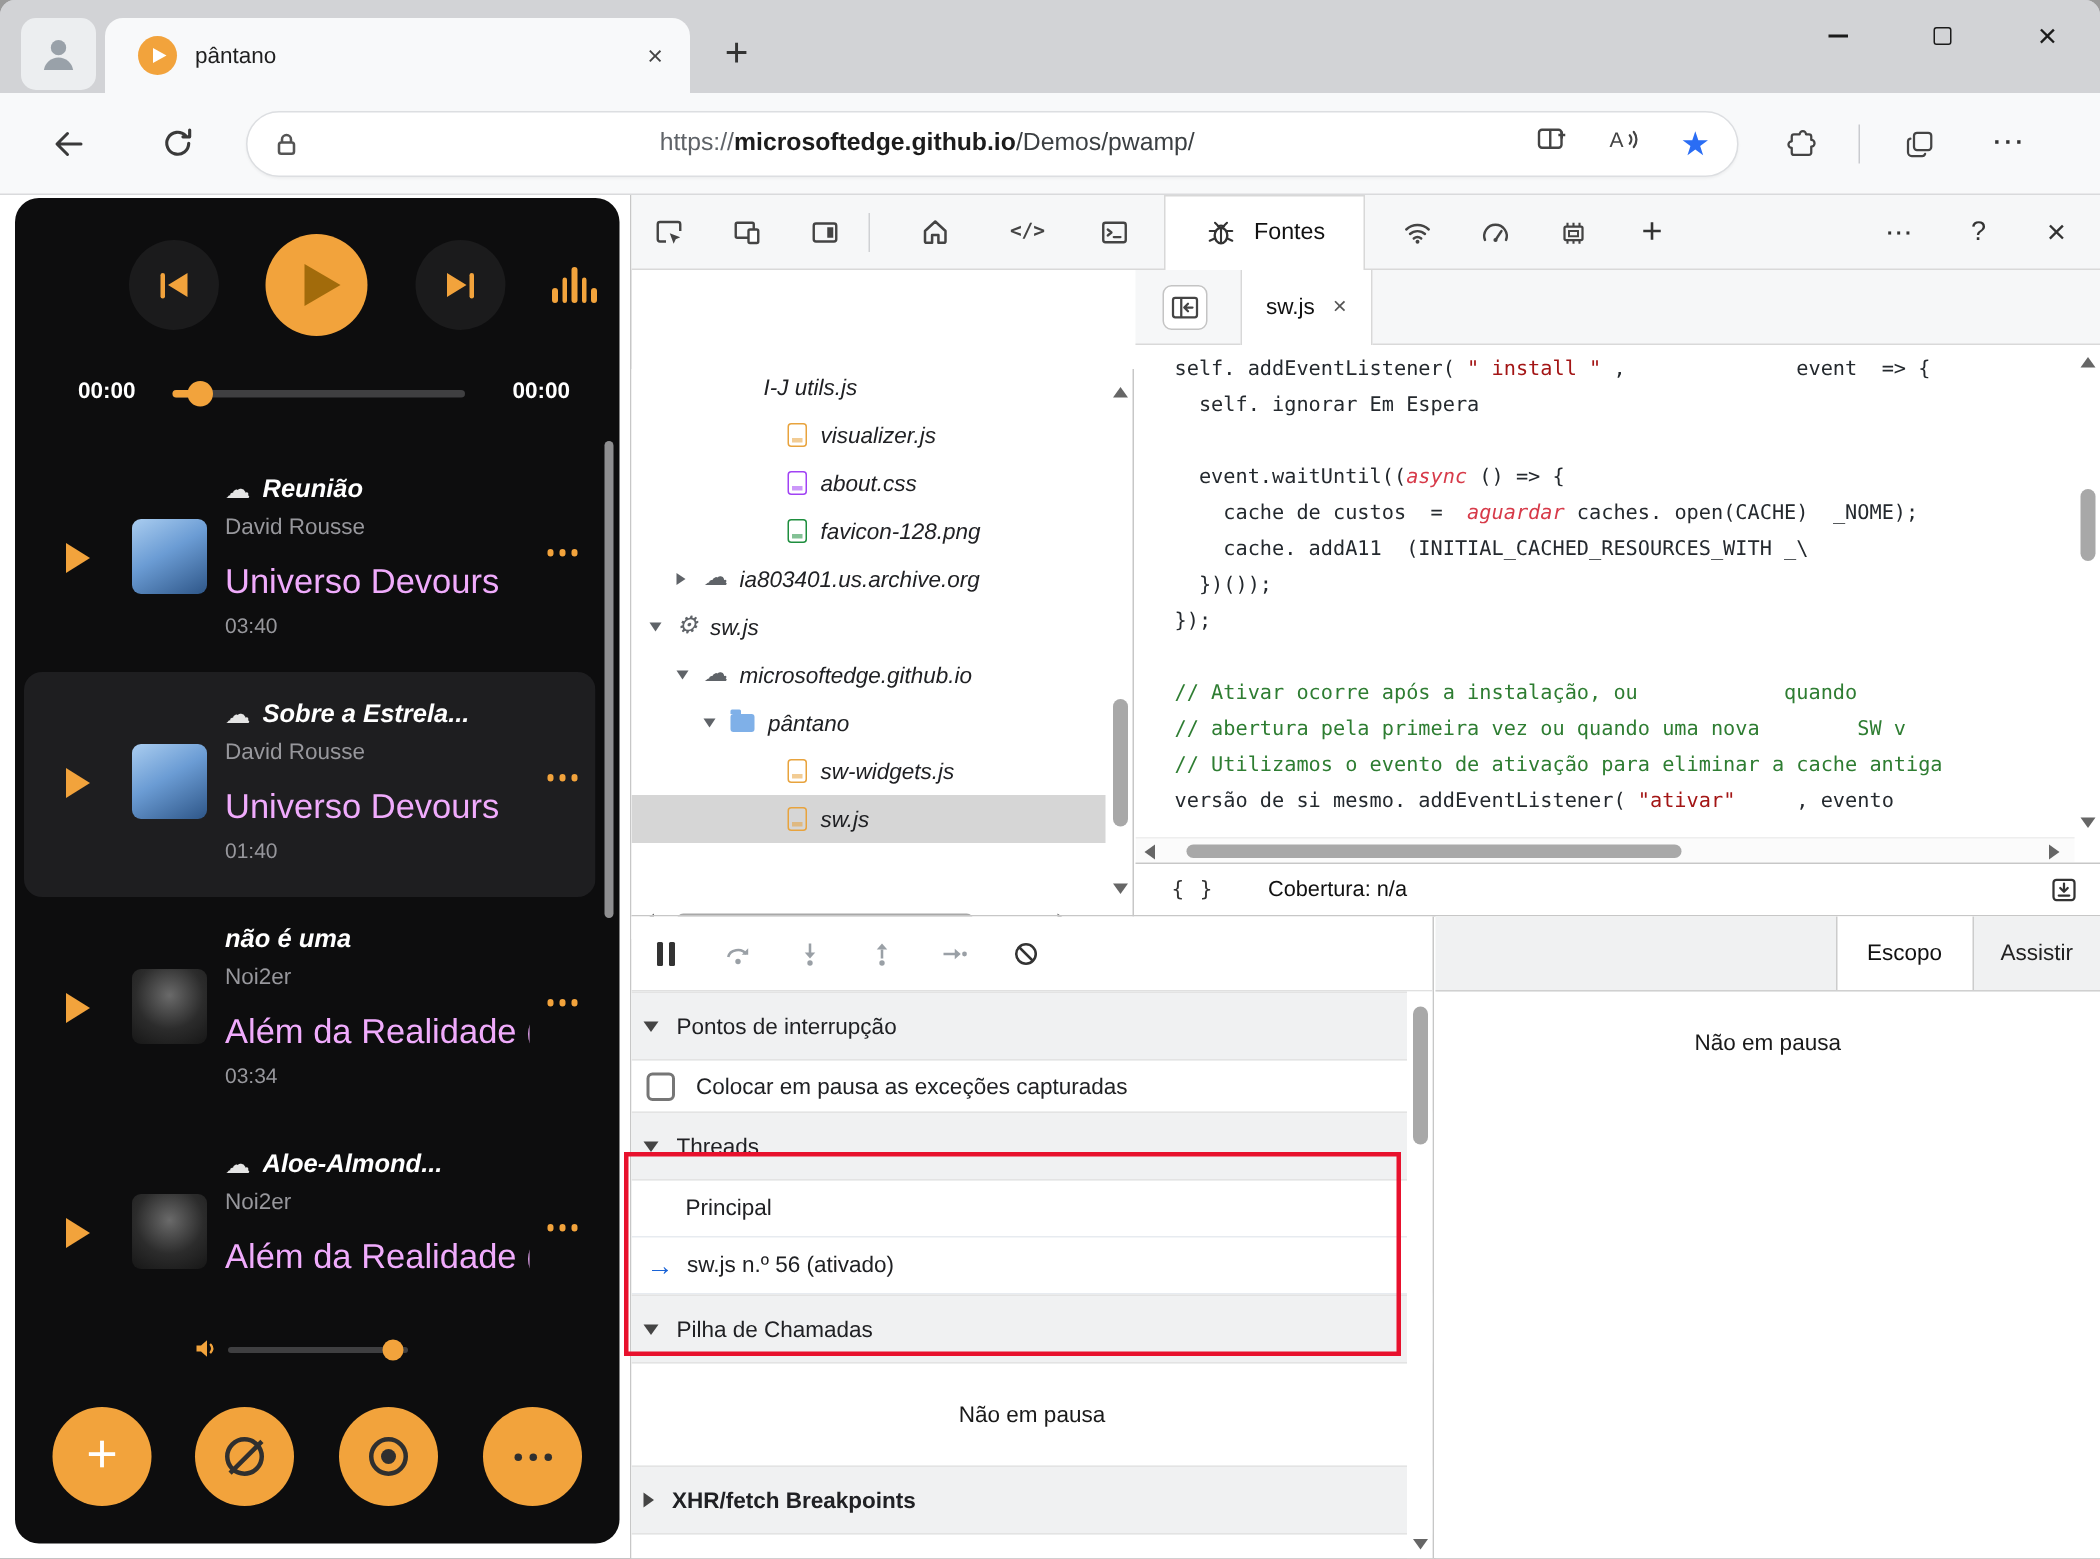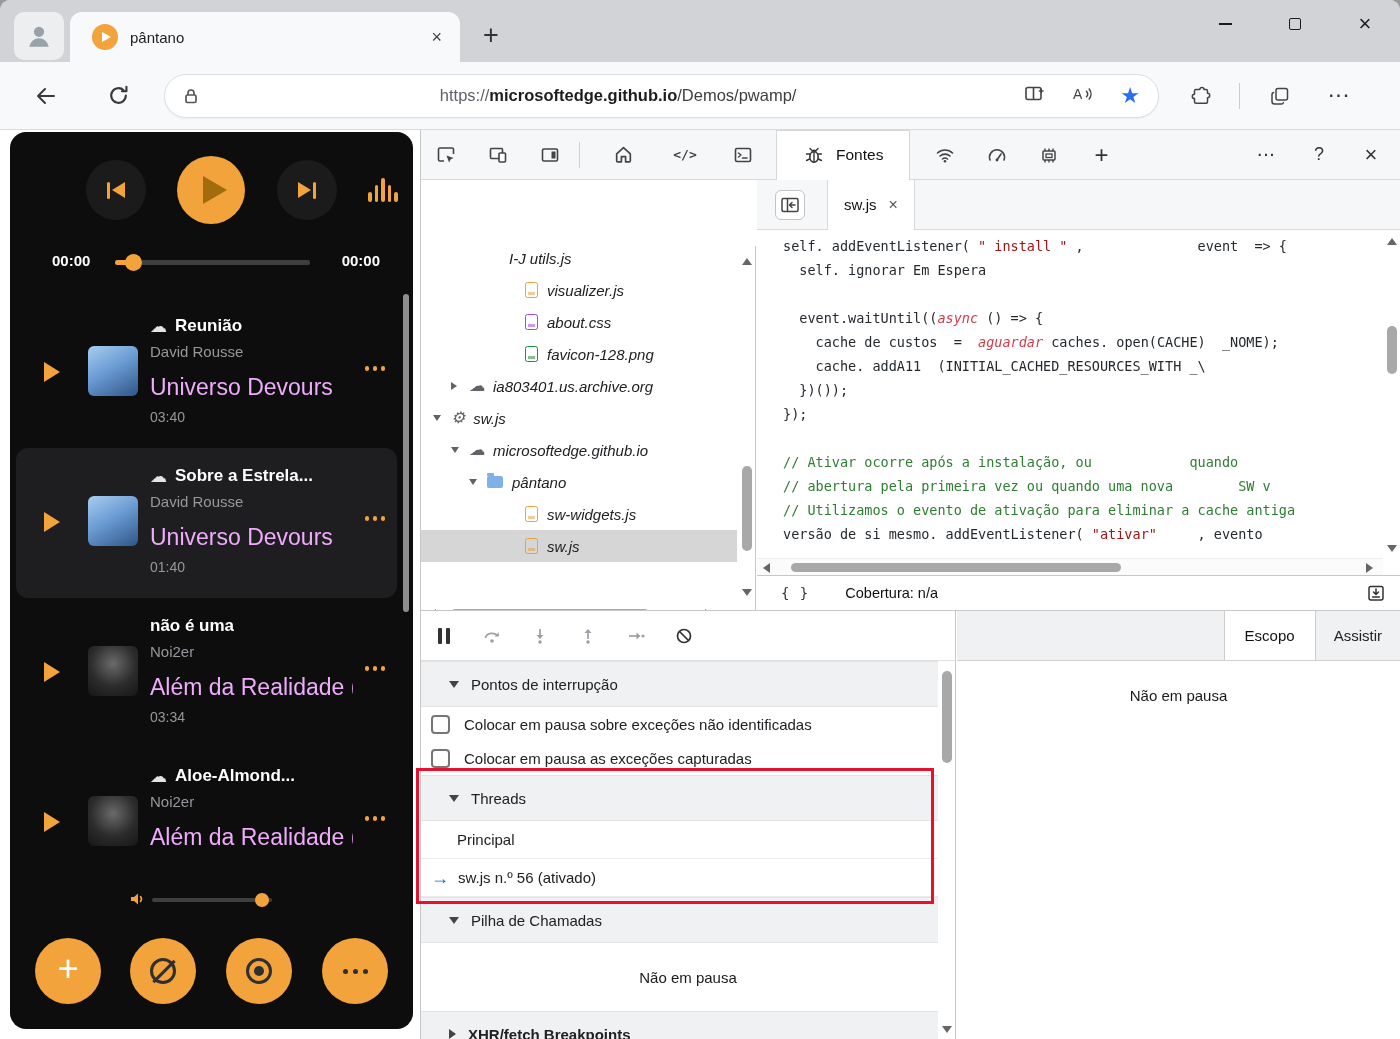--- a/index.html
+++ b/index.html
@@ -67,21 +67,21 @@
   .track{height:150px;position:relative;border-radius:12px;}
   .track.selected{background:#1e1e20;}
   .t-play{position:absolute;left:28px;top:64px;width:0;height:0;border-left:16px solid #f2a33c;
           border-top:10px solid transparent;border-bottom:10px solid transparent;}
   .t-art{position:absolute;left:72px;top:48px;width:50px;height:50px;border-radius:6px;}
   .art-blue{background:linear-gradient(150deg,#aacdf0 0%,#6b9cd4 45%,#2e5688 100%);}
   .art-dark{background:radial-gradient(circle at 50% 35%,#6a6a6a 0%,#2c2c2c 55%,#161616 100%);}
   .t-info{position:absolute;left:134px;top:16px;right:44px;}
   .t-line1{display:flex;align-items:center;gap:8px;height:24px;}
   .t-cloud{color:#e4e4e4;font-size:17px;line-height:1;}
-  .t-title{color:#fff;font-size:17px;font-weight:600;white-space:nowrap;overflow:hidden;}
+  .t-title{color:#fff;font-size:17px;font-weight:600;white-space:nowrap;overflow:hidden;font-style:italic;}
   .t-artist{color:#97979c;font-size:15px;margin-top:5px;height:20px;}
   .t-album{color:#f0abfc;font-size:23px;font-weight:500;margin-top:11px;white-space:nowrap;overflow:hidden;}
   .t-dur{color:#97979c;font-size:14px;margin-top:8px;}
   .t-menu{position:absolute;right:12px;top:68px;display:flex;}
   .t-menu i{width:4.5px;height:4.5px;border-radius:50%;background:#f2a33c;margin-left:3.5px;}
   .p-scroll{position:absolute;right:4px;top:162px;width:6px;height:318px;background:#8e8e90;border-radius:3px;}
   .p-volume{position:absolute;top:756px;left:0;right:0;height:26px;}
   .vol-ic{position:absolute;left:118px;top:1px;}
   .vslider{position:absolute;left:142px;width:120px;top:10px;height:4px;}
   .vtrack{position:absolute;inset:0;background:#3f3f41;border-radius:2px;}
@@ -173,21 +173,21 @@
   .fmt{margin-left:24px;font-family:"DejaVu Sans Mono",monospace;font-size:14px;color:#333;letter-spacing:1px;}
   .cov{margin-left:36px;font-size:14.5px;color:#111;}
   .dl{margin-left:auto;margin-right:14px;display:flex;}
 
   .dt-debug{position:absolute;left:0;top:480px;right:0;bottom:0;border-top:1px solid #c7c7c7;}
   .dbg-left{position:absolute;left:0;top:0;width:535px;height:100%;border-right:1px solid #c7c7c7;background:#fff;overflow:hidden;}
   .dbg-toolbar{height:50px;border-bottom:1px solid #e0e0e0;display:flex;align-items:center;padding-left:12px;}
   .dbg-toolbar .di{width:22px;height:22px;margin-right:26px;display:flex;align-items:center;justify-content:center;flex:none;}
   .ic-pause{display:flex;gap:4.5px;} .ic-pause i{width:4px;height:16px;background:#333;border-radius:1px;}
   .sec-h{height:46px;background:#f0f1f2;border-top:1px solid #e3e3e3;border-bottom:1px solid #e3e3e3;
-         display:flex;align-items:center;gap:12px;padding-left:28px;font-size:15px;color:#202124;font-weight:500;}
+         display:flex;align-items:center;gap:12px;padding-left:8px;font-size:15px;color:#202124;font-weight:500;}
   .sec-tri-down{width:0;height:0;border-left:5.5px solid transparent;border-right:5.5px solid transparent;border-top:7px solid #444;flex:none;}
   .sec-tri-right{width:0;height:0;border-top:5.5px solid transparent;border-bottom:5.5px solid transparent;border-left:7px solid #444;flex:none;}
   .cb-row{height:34px;display:flex;align-items:center;gap:14px;padding-left:10px;}
   .cb{width:19px;height:19px;border:2px solid #767676;border-radius:4px;background:#fff;flex:none;}
   .cb-label{font-size:15px;color:#202124;}
   .thr{height:38px;display:flex;align-items:center;padding-left:36px;font-size:15px;color:#202124;border-bottom:1px solid #e7ebf0;}
   .thr.active{padding-left:10px;}
   .thr-arrow{color:#1a63d6;font-weight:700;font-size:18px;margin-right:9px;line-height:1;}
   .dbg-empty{height:68px;display:flex;align-items:center;justify-content:center;font-size:15px;color:#1a1a1a;font-weight:500;}
   .dbg-vscroll{position:absolute;right:0;top:50px;bottom:0;width:17px;background:#fff;}
@@ -637,24 +637,20 @@
                 </svg>
             </span>
           </div>
 
           <div class="sec-h">
             <span class="sec-tri-down"></span>
             <span>Pontos de interrupção</span>
           </div>
           <div class="cb-row">
             <span class="cb"></span>
-            <span class="cb-label">Colocar em pausa sobre exceções não identificadas</span>
-          </div>
-          <div class="cb-row">
-            <span class="cb"></span>
             <span class="cb-label">Colocar em pausa as exceções capturadas</span>
           </div>
 
           <div class="sec-h">
             <span class="sec-tri-down"></span>
             <span>Threads</span>
           </div>
           <div class="thr">
             <span class="thr-label">Principal</span>
           </div>

